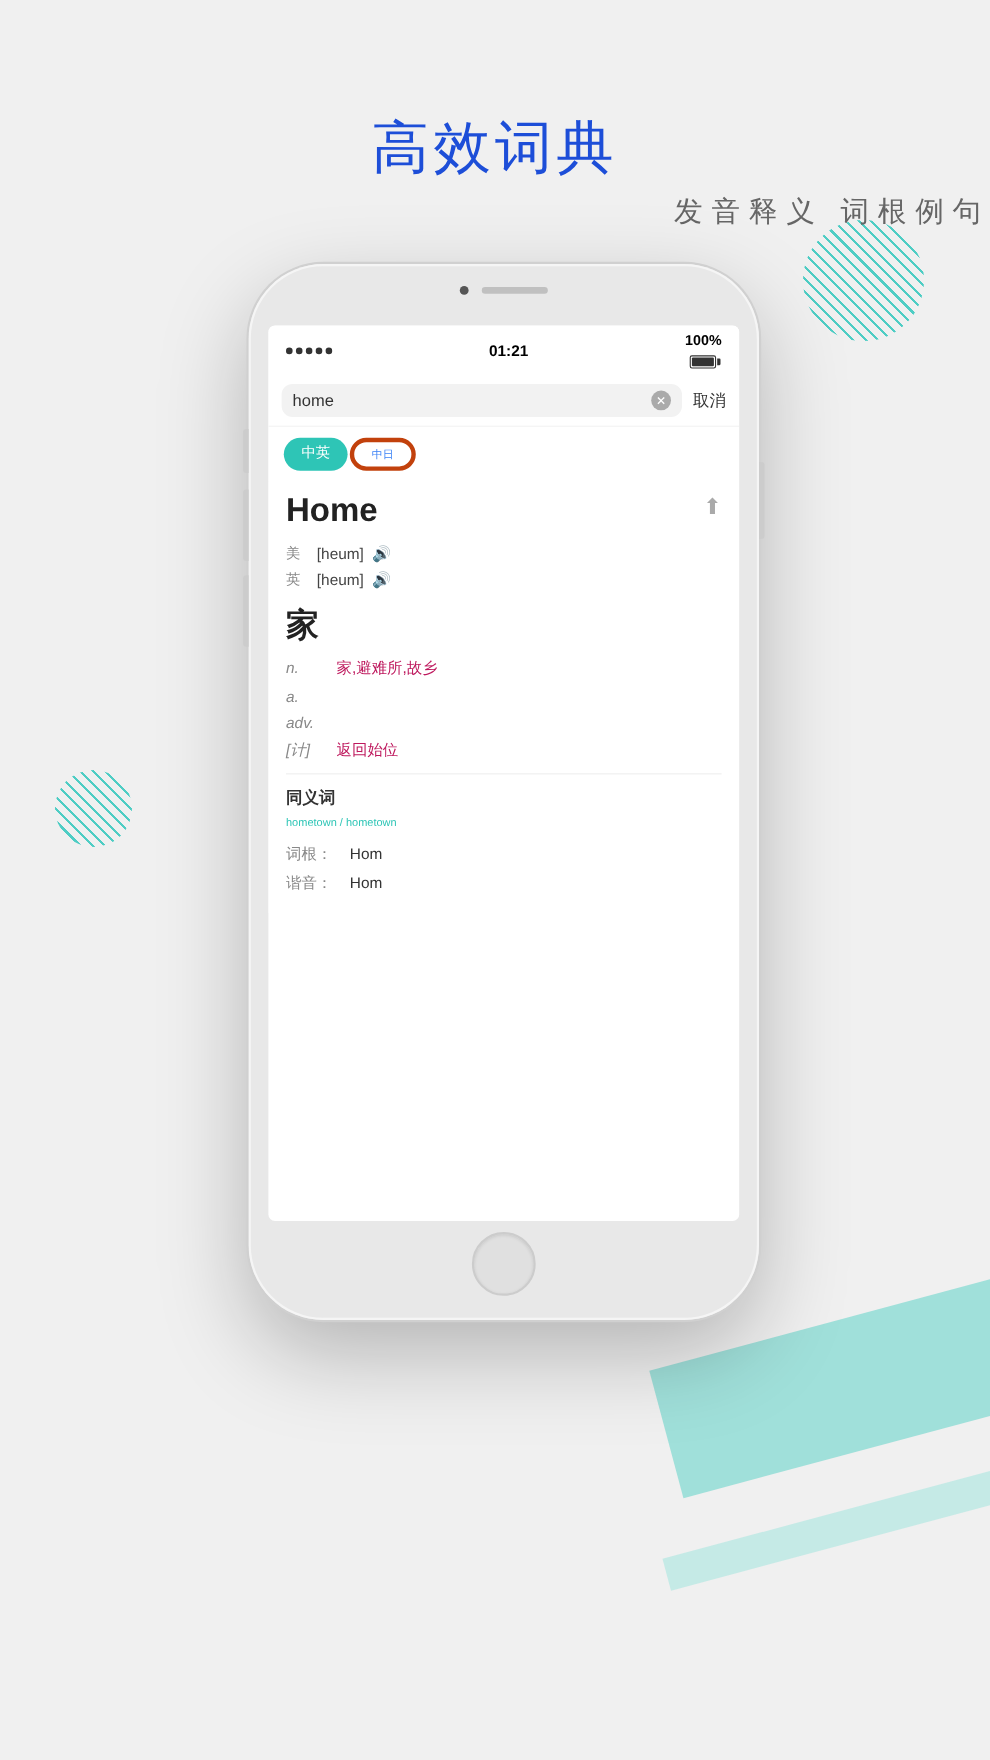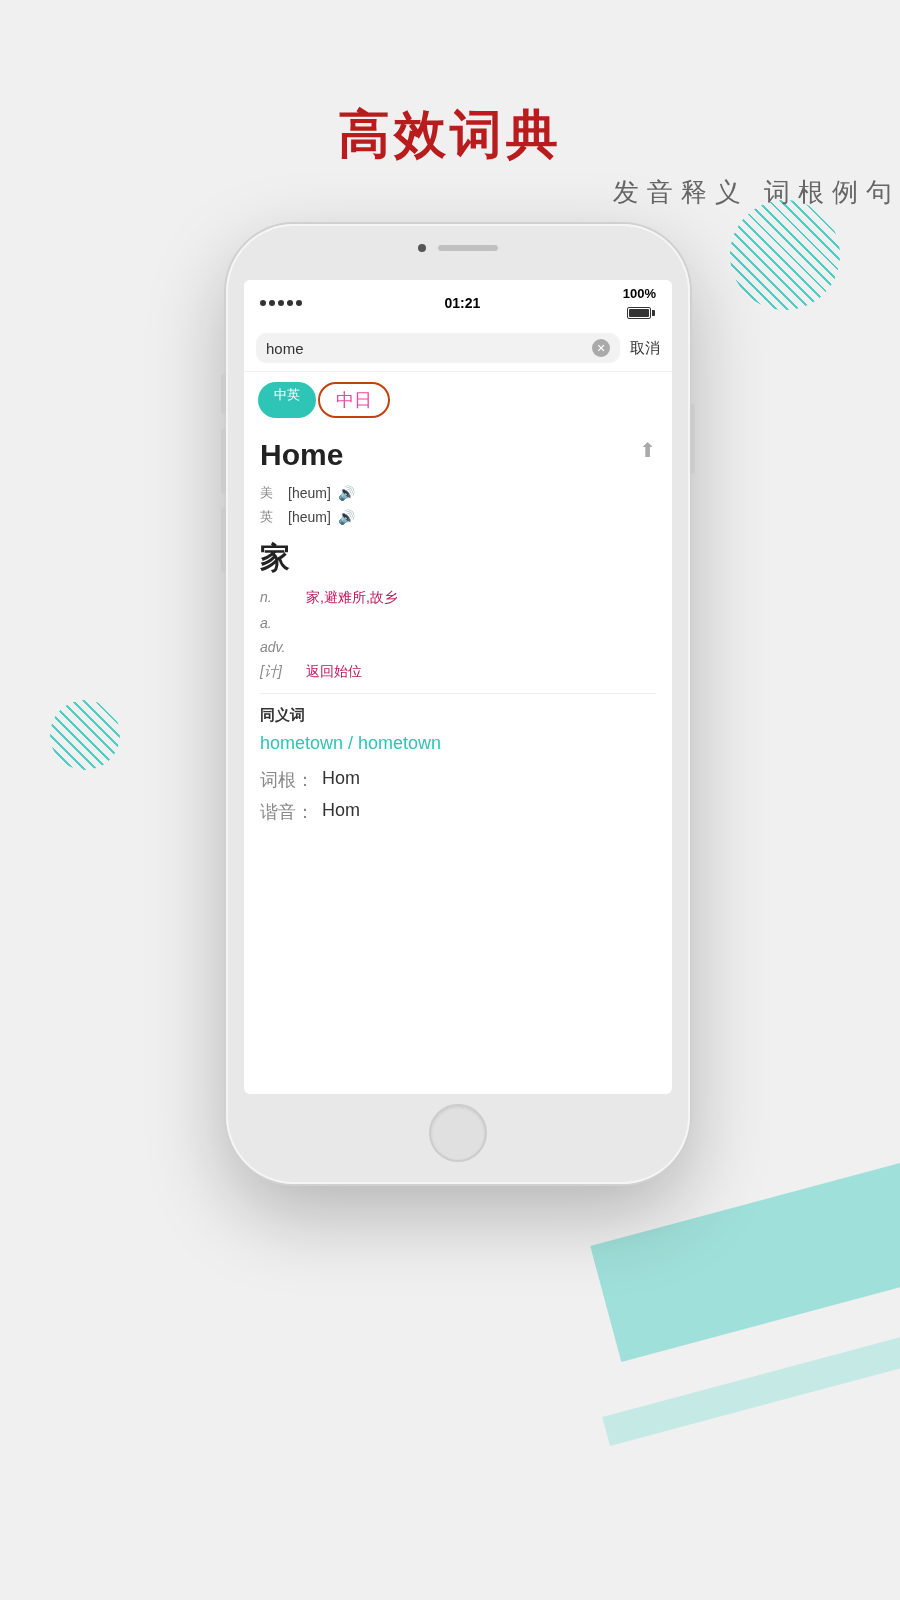--- a/index.html
+++ b/index.html
@@ -68,39 +68,39 @@
       opacity: 0.6;
     }
 
     
     .app-title {
       position: absolute;
       top: 100px;
       width: 100%;
       text-align: center;
       font-size: 52px;
-      font-weight: 700;
-      color: #b91c1c;
+      font-weight: 400;
+      color: #1d4ed8;
       letter-spacing: 4px;
     }
 
     .app-subtitle {
       position: absolute;
       top: 175px;
       width: 100%;
       text-align: right;
       font-size: 26px;
       color: #666;
       letter-spacing: 8px;
     }
 
     
     .phone-wrapper {
       position: absolute;
-      top: 224px;
+      top: 240px;
       left: 50%;
       transform: translateX(-50%);
       width: 480px;
       height: 960px;
       padding-left: 16px;
     }
 
     .phone-outer {
       width: 100%;
       height: 100%;
@@ -331,25 +331,25 @@
       background: #2ec5b6;
       color: #fff;
       border-radius: 20px;
       padding: 4px 16px;
       font-size: 13px;
       cursor: pointer;
     }
 
     .lang-tab-inactive {
       background: #fff;
-      color: #ec4899;
+      color: #3b82f6;
       border-radius: 20px;
       padding: 4px 16px;
-      font-size: 18px;
-      border: 2px solid #c2410c;
+      font-size: 10px;
+      border: 4px solid #c2410c;
       cursor: pointer;
     }
 
     
     .dict-content {
       padding: 10px 16px;
       background: #fff;
     }
 
     .word-header {
@@ -436,29 +436,29 @@
     
     .section-title {
       font-size: 15px;
       color: #333;
       font-weight: 600;
       margin-bottom: 8px;
     }
 
     .synonym-links {
       color: #2ec5b6;
-      font-size: 18px;
+      font-size: 10px;
       margin-bottom: 14px;
     }
 
     
     .memory-row {
       display: flex;
       gap: 8px;
-      font-size: 18px;
+      font-size: 14px;
       margin-bottom: 8px;
     }
 
     .memory-label {
       color: #888;
       min-width: 50px;
     }
 
     .memory-value {
       color: #333;

